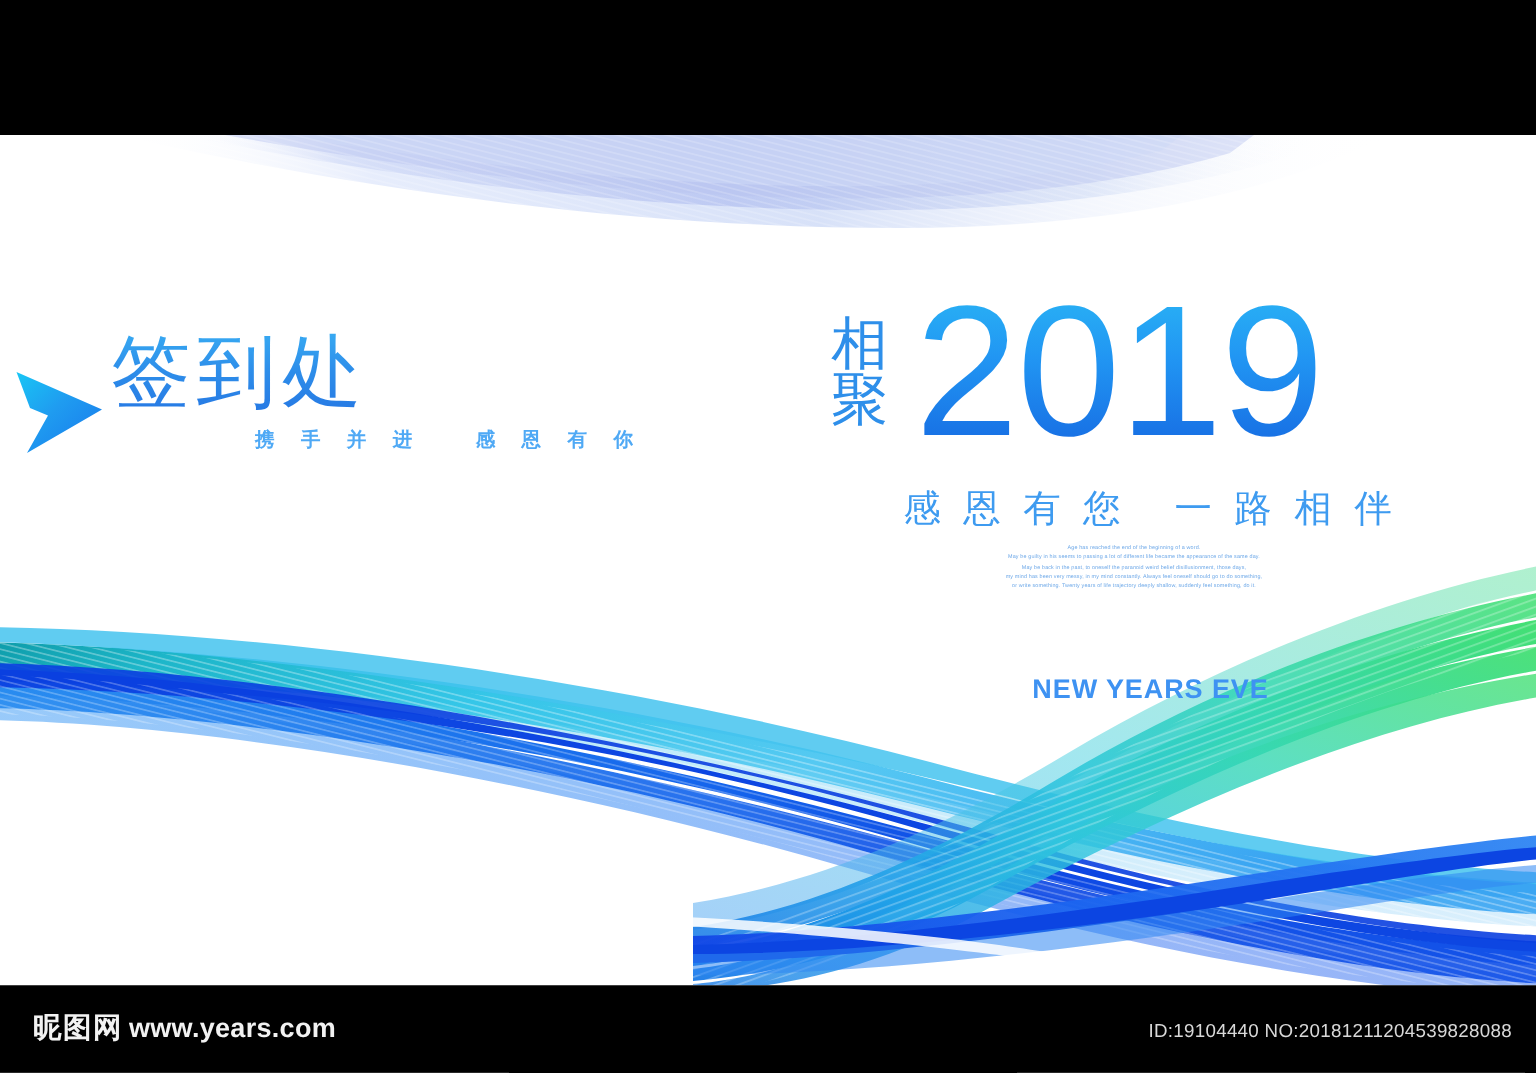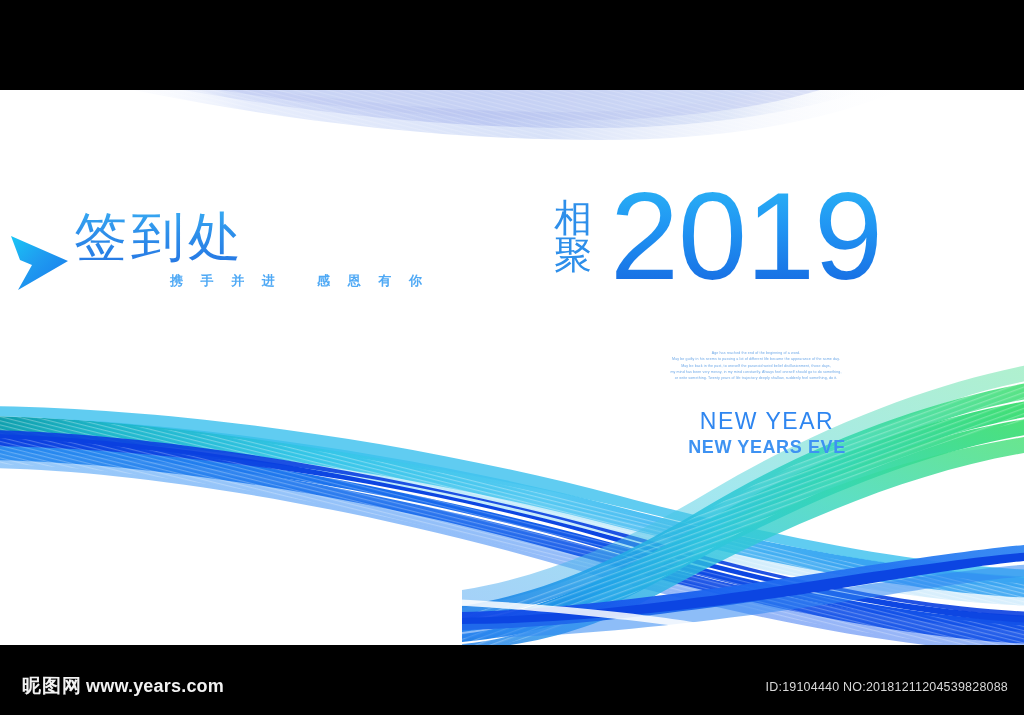--- a/index.html
+++ b/index.html
@@ -11,21 +11,21 @@
   }
   #stage{position:relative;width:1024px;height:715px;background:#000;overflow:hidden;}
 
   
   .bar{position:absolute;left:0;width:1024px;background:#000;z-index:40;}
   .bar.top{top:0;height:90px;}
   .bar.bottom{top:657px;height:58px;}
 
   
   #canvas{
-    position:absolute;left:0;top:78px;width:1024px;height:567px;
+    position:absolute;left:0;top:90px;width:1024px;height:567px;
     background:#ffffff;overflow:hidden;z-index:5;
   }
   #canvas svg.art{position:absolute;left:0;top:0;width:1024px;height:567px;}
 
   
   .watermark{
     position:absolute;left:22px;top:676px;z-index:60;
     display:flex;align-items:baseline;gap:4px;
     color:#f2f2f2;white-space:nowrap;
   }
@@ -285,30 +285,34 @@
     <div id="right-block">
 
       <div id="year-row">
         <div id="xiangju">
           <span>相</span>
           <span>聚</span>
         </div>
         <div id="year">2019</div>
       </div>
 
+      <div id="tagline">
+        <span>感 恩 有 您</span>
+        <span class="sp"></span>
+        <span>一 路 相 伴</span>
+      </div>
 
       <div id="blurb">
         <div>Age has reached the end of the beginning of a word.</div>
         <div>May be guilty in his seems to passing a lot of different life became the appearance of the same day.</div>
         <div>May be back in the past, to oneself the paranoid weird belief disillusionment, those days,</div>
         <div>my mind has been very messy, in my mind constantly. Always feel oneself should go to do something,</div>
         <div>or write something. Twenty years of life trajectory deeply shallow, suddenly feel something, do it.</div>
       </div>
 
-      <div id="newyear">NEW YEAR</div>
       <div id="newyear-sub">NEW YEARS EVE</div>
     </div>
 
   </div>
 
   <div class="bar top"></div>
   <div class="bar bottom"></div>
 
   <div class="watermark">
     <span class="wm-cn">昵图网</span>

